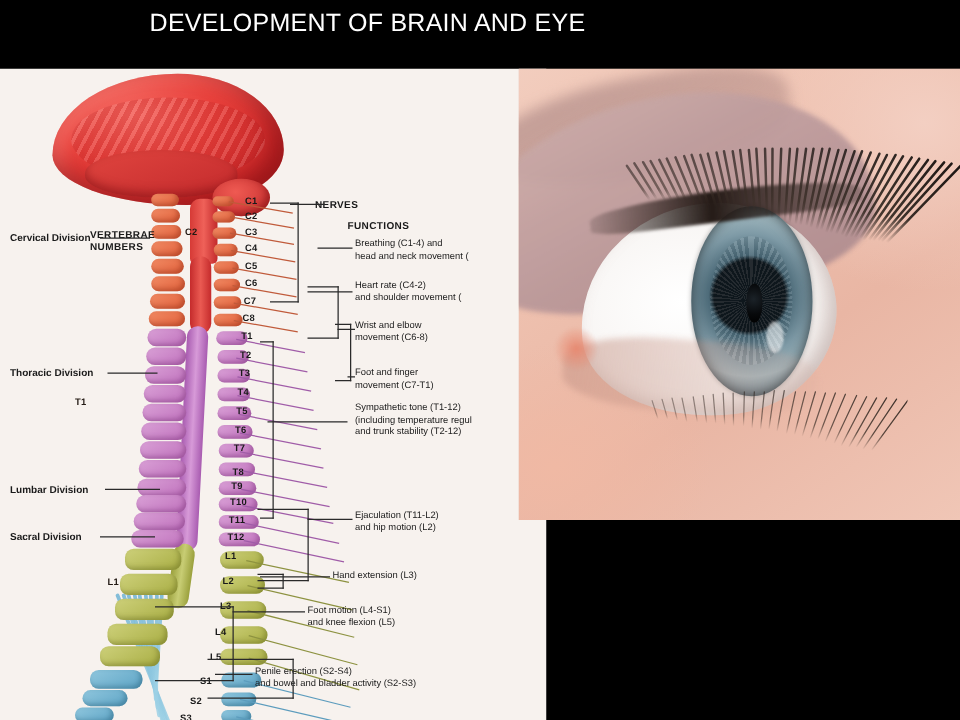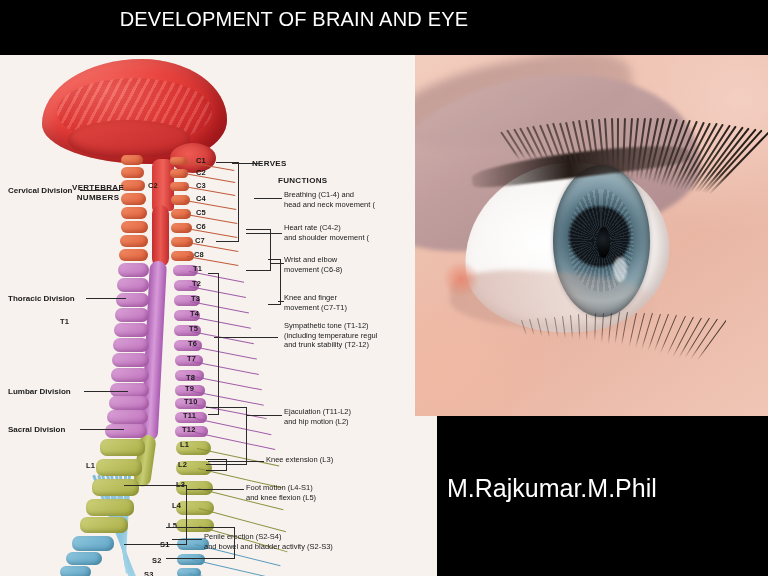--- a/index.html
+++ b/index.html
@@ -262,49 +262,49 @@
         <div class="lbl lbl-seg" style="left: 183px; top: 356px;">T11</div>
         <div class="lbl lbl-seg" style="left: 182px; top: 370px;">T12</div>
         <div class="lbl lbl-seg" style="left: 180px; top: 385px;">L1</div>
         <div class="lbl lbl-seg" style="left: 178px; top: 405px;">L2</div>
         <div class="lbl lbl-seg" style="left: 176px; top: 425px;">L3</div>
         <div class="lbl lbl-seg" style="left: 172px; top: 446px;">L4</div>
         <div class="lbl lbl-seg" style="left: 168px; top: 466px;">L5</div>
         <div class="lbl lbl-seg" style="left: 160px; top: 485px;">S1</div>
         <div class="lbl lbl-seg" style="left: 152px; top: 501px;">S2</div>
         <div class="lbl lbl-seg" style="left: 144px; top: 515px;">S3</div>
-        <div class="lbl lbl-head" style="white-space: pre; text-align: center; line-height: 1.2; left: 72px; top: 128px;">VERTEBRAE
+        <div class="lbl lbl-head" style="white-space: pre; line-height: 1.2; left: 72px; top: 128px;">VERTEBRAE
 NUMBERS</div>
         <div class="lbl lbl-head" style="white-space: pre; text-align: center; line-height: 1.2; left: 252px; top: 104px;">NERVES</div>
         <div class="lbl lbl-head" style="white-space: pre; text-align: center; line-height: 1.2; left: 278px; top: 121px;">FUNCTIONS</div>
         <div class="lbl lbl-div" style="left: 8px; top: 131px;">Cervical Division</div>
         <div class="lead" style="left: 80px; top: 135px; width: 40px;"></div>
         <div class="lbl lbl-div" style="left: 8px; top: 239px;">Thoracic Division</div>
         <div class="lead" style="left: 86px; top: 243px; width: 40px;"></div>
         <div class="lbl lbl-div" style="left: 8px; top: 332px;">Lumbar Division</div>
         <div class="lead" style="left: 84px; top: 336px; width: 44px;"></div>
         <div class="lbl lbl-div" style="left: 8px; top: 370px;">Sacral Division</div>
         <div class="lead" style="left: 80px; top: 374px; width: 44px;"></div>
         <div class="lbl lbl-seg" style="color: rgb(35, 26, 20); left: 148px; top: 126px;">C2</div>
         <div class="lbl lbl-seg" style="color: rgb(35, 26, 20); left: 60px; top: 262px;">T1</div>
         <div class="lbl lbl-seg" style="color: rgb(35, 26, 20); left: 86px; top: 406px;">L1</div>
         <div class="lbl lbl-fn" style="left: 284px; top: 135px;">Breathing (C1-4) and
 head and neck movement (</div>
         <div class="lbl lbl-fn" style="left: 284px; top: 168px;">Heart rate (C4-2)
 and shoulder movement (</div>
         <div class="lbl lbl-fn" style="left: 284px; top: 200px;">Wrist and elbow
 movement (C6-8)</div>
-        <div class="lbl lbl-fn" style="left: 284px; top: 238px;">Knee and finger
+        <div class="lbl lbl-fn" style="left: 284px; top: 238px;">Foot and finger
 movement (C7-T1)</div>
         <div class="lbl lbl-fn" style="left: 284px; top: 266px;">Sympathetic tone (T1-12)
 (including temperature regul
 and trunk stability (T2-12)</div>
         <div class="lbl lbl-fn" style="left: 284px; top: 352px;">Ejaculation (T11-L2)
 and hip motion (L2)</div>
-        <div class="lbl lbl-fn" style="left: 266px; top: 400px;">Knee extension (L3)</div>
+        <div class="lbl lbl-fn" style="left: 266px; top: 400px;">Hand extension (L3)</div>
         <div class="lbl lbl-fn" style="left: 246px; top: 428px;">Foot motion (L4-S1)
 and knee flexion (L5)</div>
         <div class="lbl lbl-fn" style="left: 204px; top: 477px;">Penile erection (S2-S4)
 and bowel and bladder activity (S2-S3)</div>
         <div class="lead" style="left: 254px; top: 143px; width: 28px;"></div>
         <div class="lead" style="left: 246px; top: 178px; width: 36px;"></div>
         <div class="lead" style="left: 270px; top: 208px; width: 14px;"></div>
         <div class="lead" style="left: 278px; top: 246px; width: 6px;"></div>
         <div class="lead" style="left: 214px; top: 282px; width: 64px;"></div>
         <div class="lead" style="left: 246px; top: 360px; width: 36px;"></div>
@@ -403,17 +403,14 @@
         <b style="left: 76%; top: 14.5236px; height: 41.84px; transform: rotate(23.04deg); opacity: 0.78;"></b>
         <b style="left: 80%; top: 15.2977px; height: 43.2px; transform: rotate(25.2deg); opacity: 0.8;"></b>
         <b style="left: 84%; top: 16.146px; height: 44.56px; transform: rotate(27.36deg); opacity: 0.82;"></b>
         <b style="left: 88%; top: 17.055px; height: 45.92px; transform: rotate(29.52deg); opacity: 0.84;"></b>
         <b style="left: 92%; top: 18.0105px; height: 47.28px; transform: rotate(31.68deg); opacity: 0.86;"></b>
         <b style="left: 96%; top: 18.9973px; height: 48.64px; transform: rotate(33.84deg); opacity: 0.88;"></b>
         <b style="left: 100%; top: 20px; height: 50px; transform: rotate(36deg); opacity: 0.9;"></b>
       </div>
   </div>
 
-  <div id="caption">
-    <div id="caption-text">M.Rajkumar.M.Phil</div>
-  </div>
 
 </div>
 
 </body></html>

